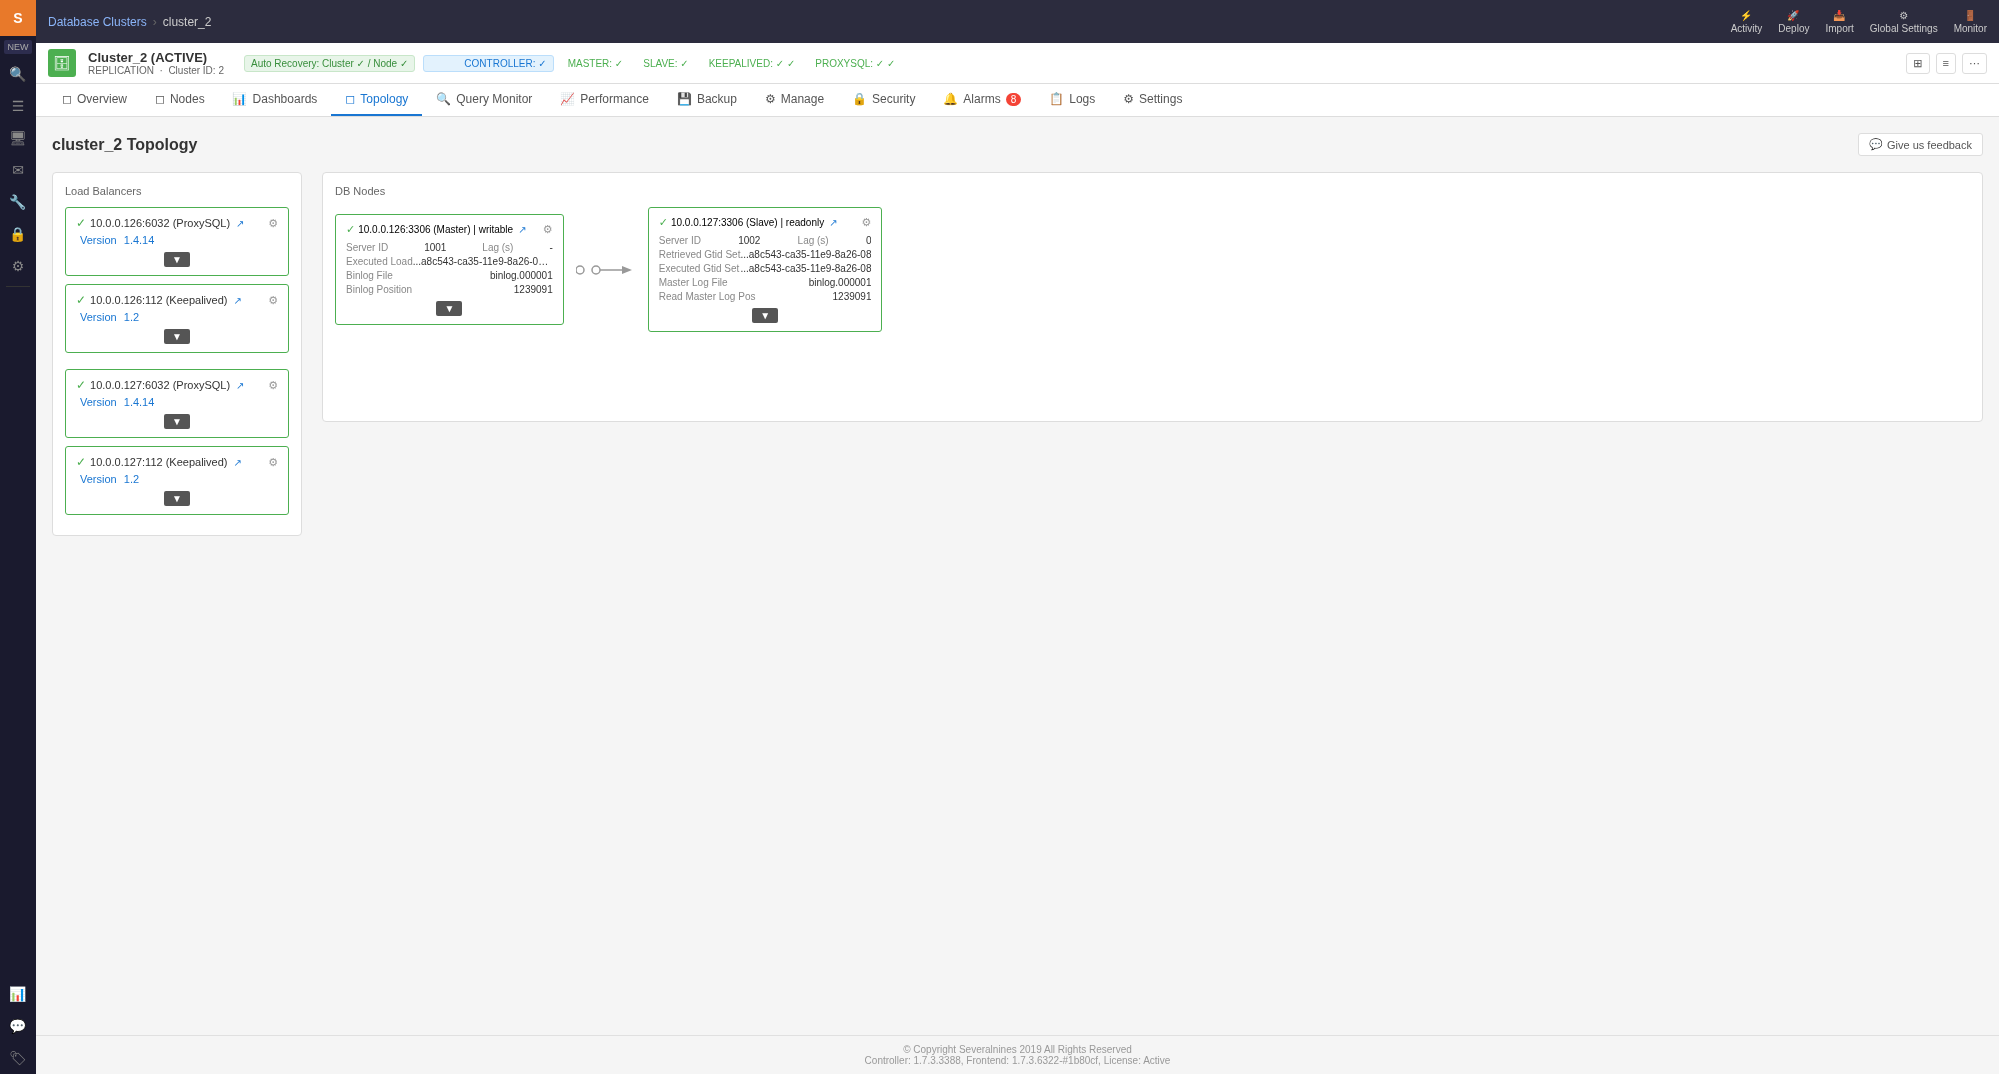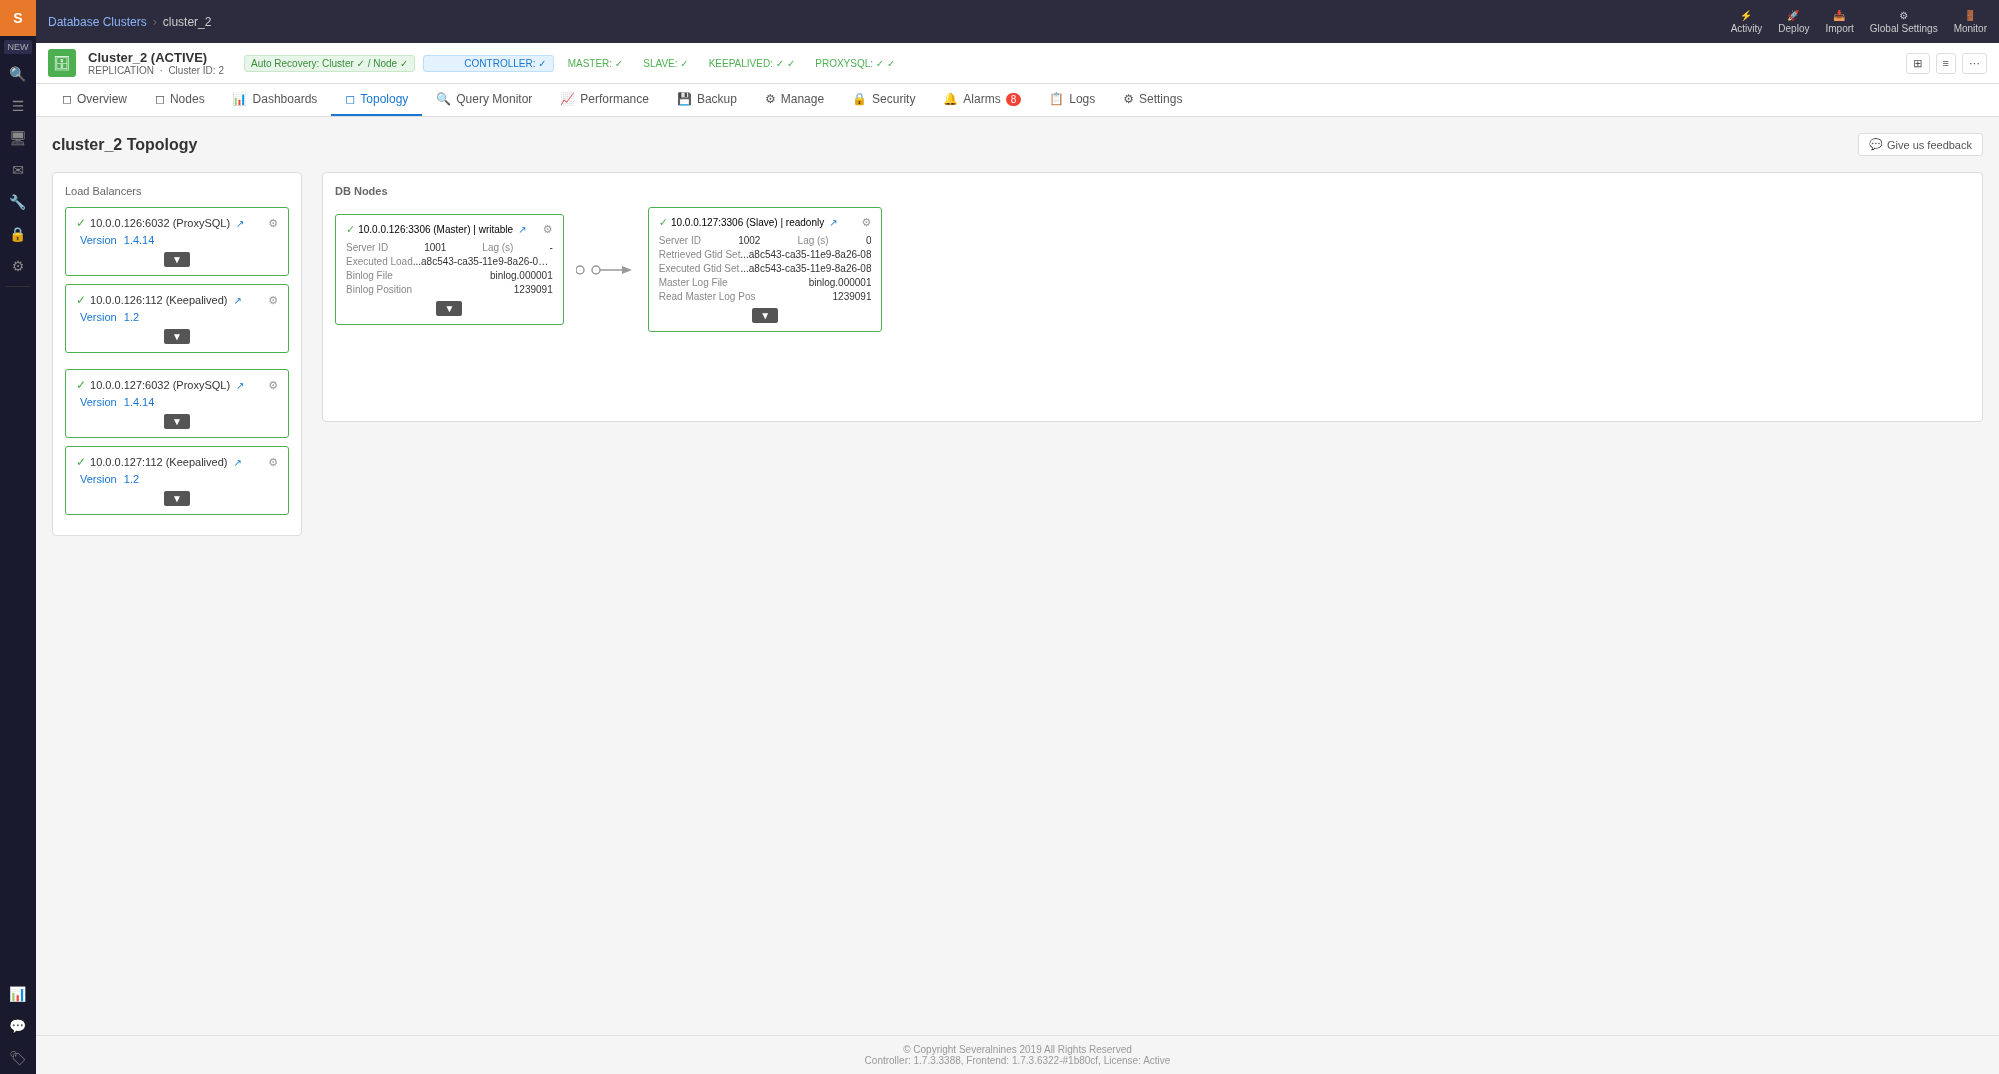--- a/index.html
+++ b/index.html
@@ -206,21 +206,21 @@
     
     .db-panel {
       background: white;
       border: 1px solid #ddd;
       border-radius: 4px;
       padding: 12px;
       flex: 1;
       min-height: 250px;
     }
     .db-panel-title {
-      font-size: 11px; color: #666; margin-bottom: 10px; font-weight: 700;
+      font-size: 11px; color: #666; margin-bottom: 10px; font-weight: 400;
     }
 
     .db-nodes-layout {
       display: flex;
       align-items: center;
       gap: 0;
       position: relative;
     }
 
     .db-node-card {

